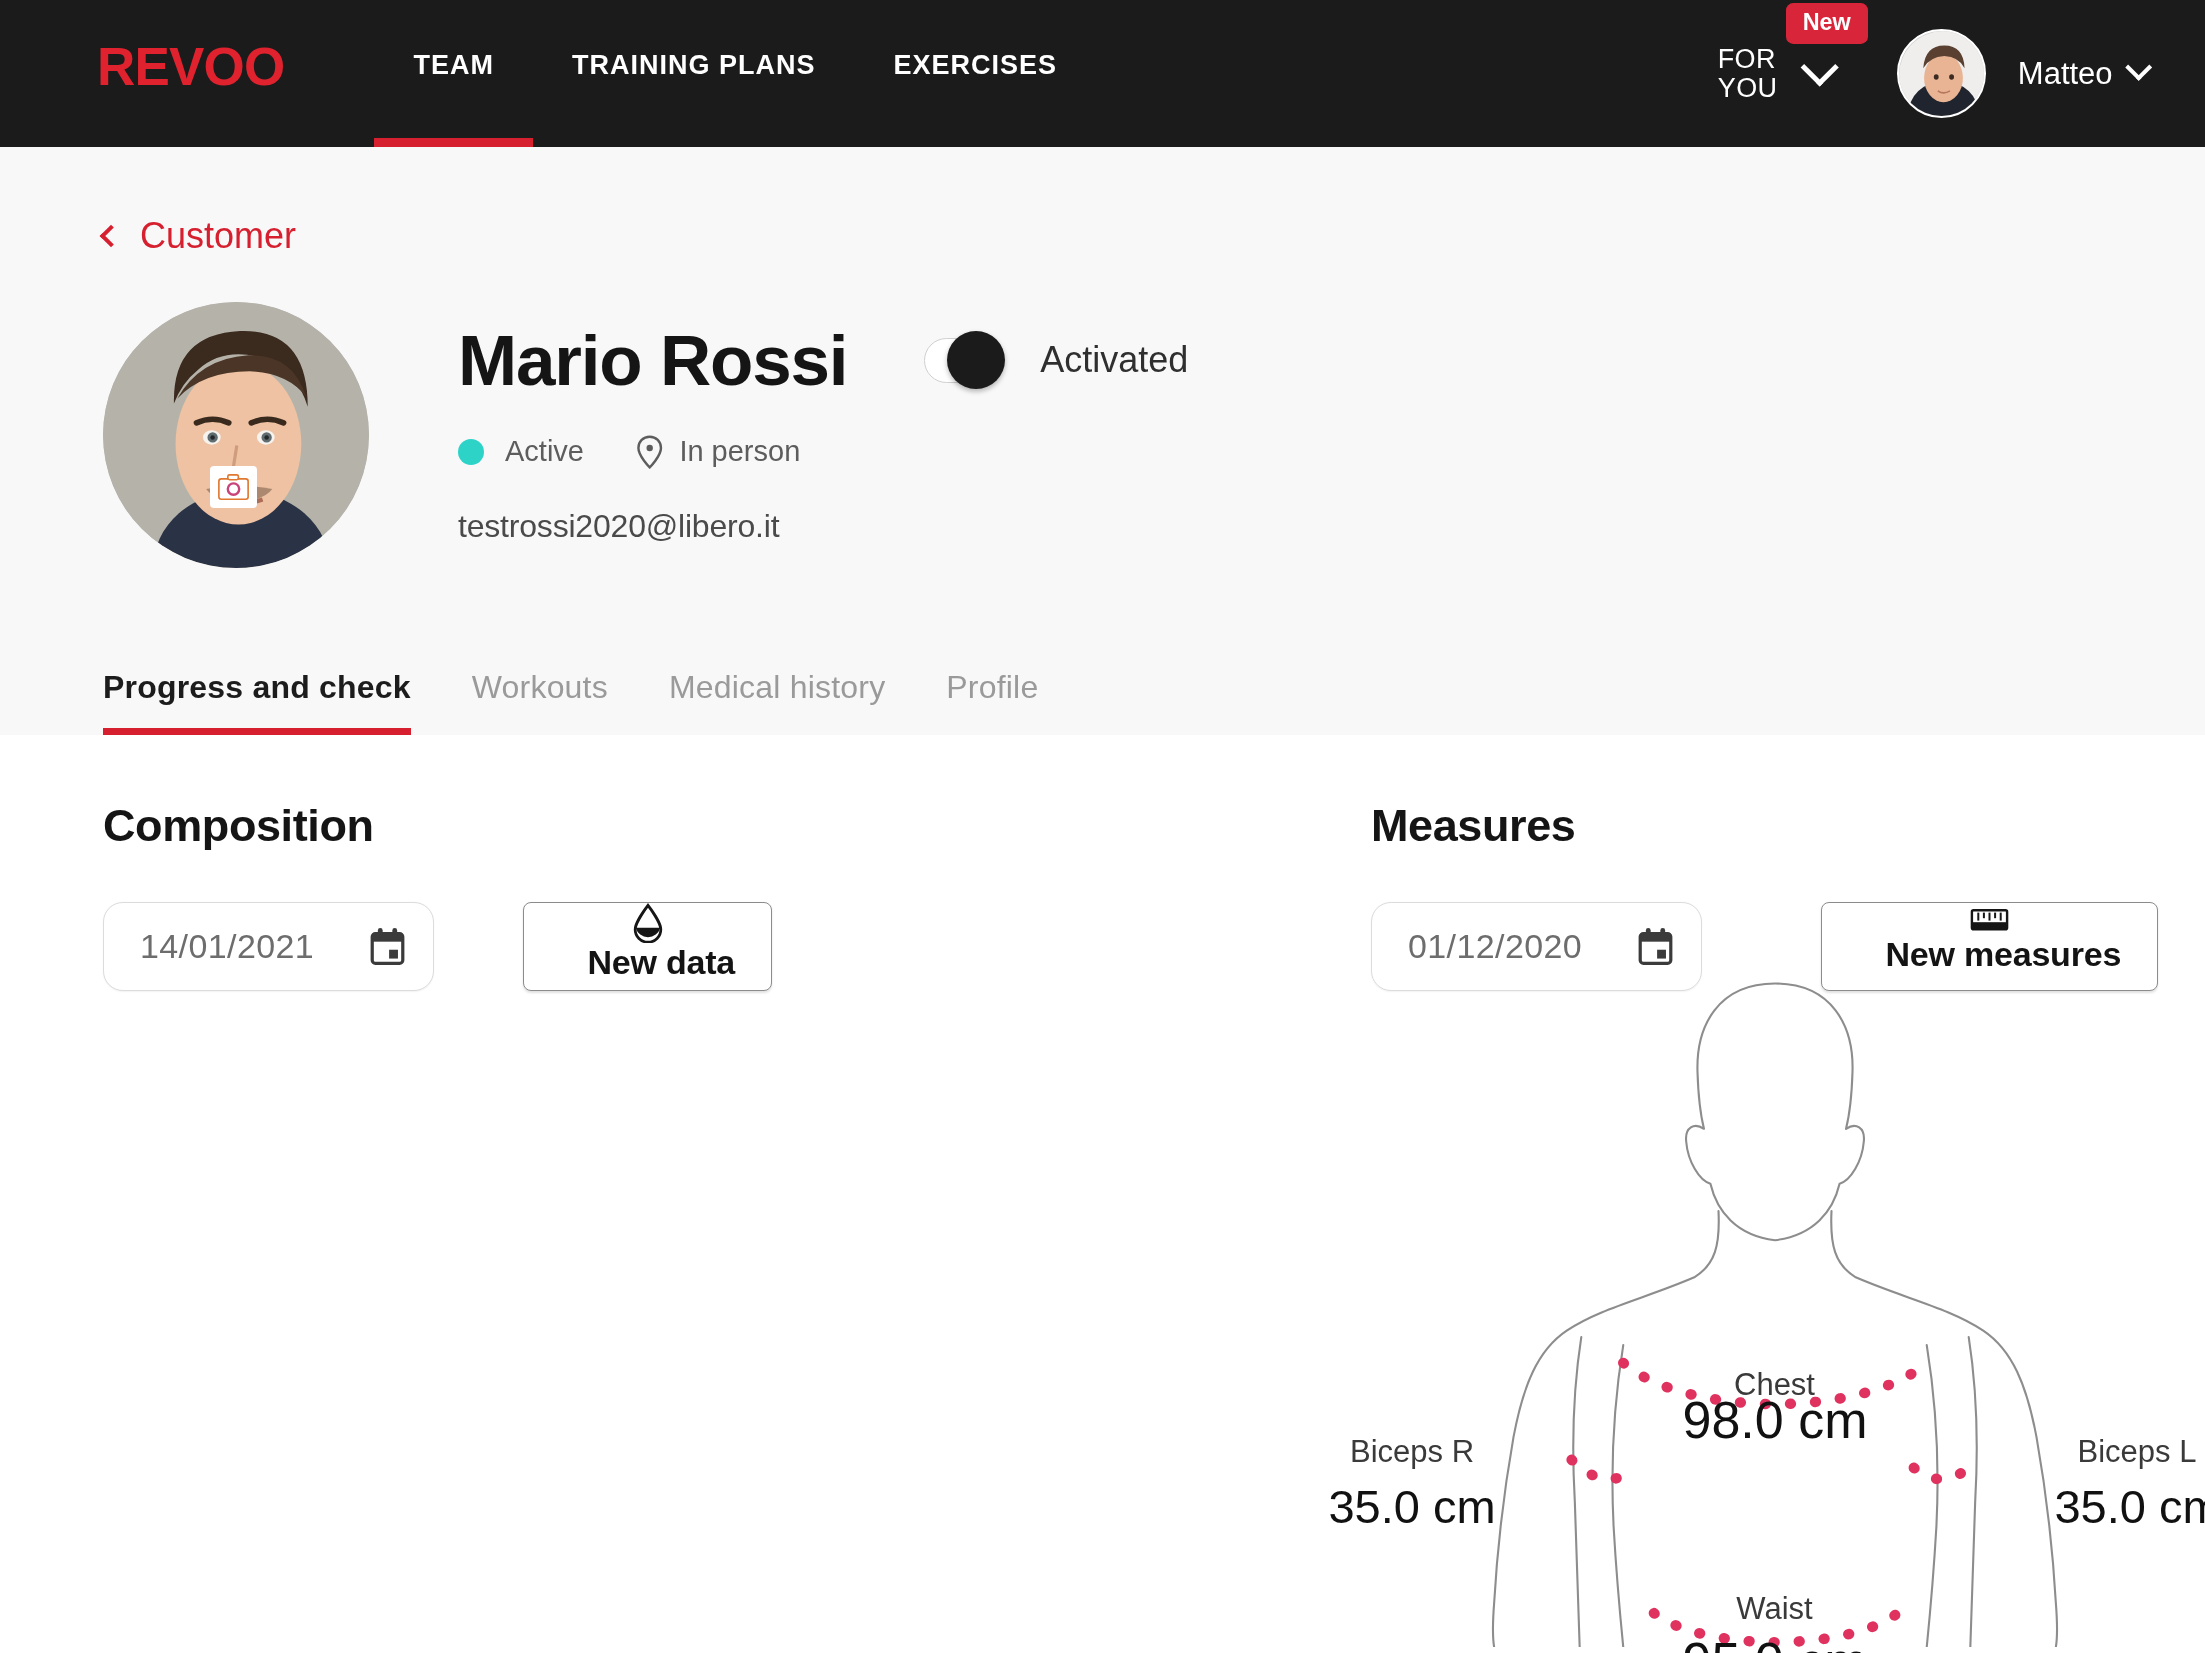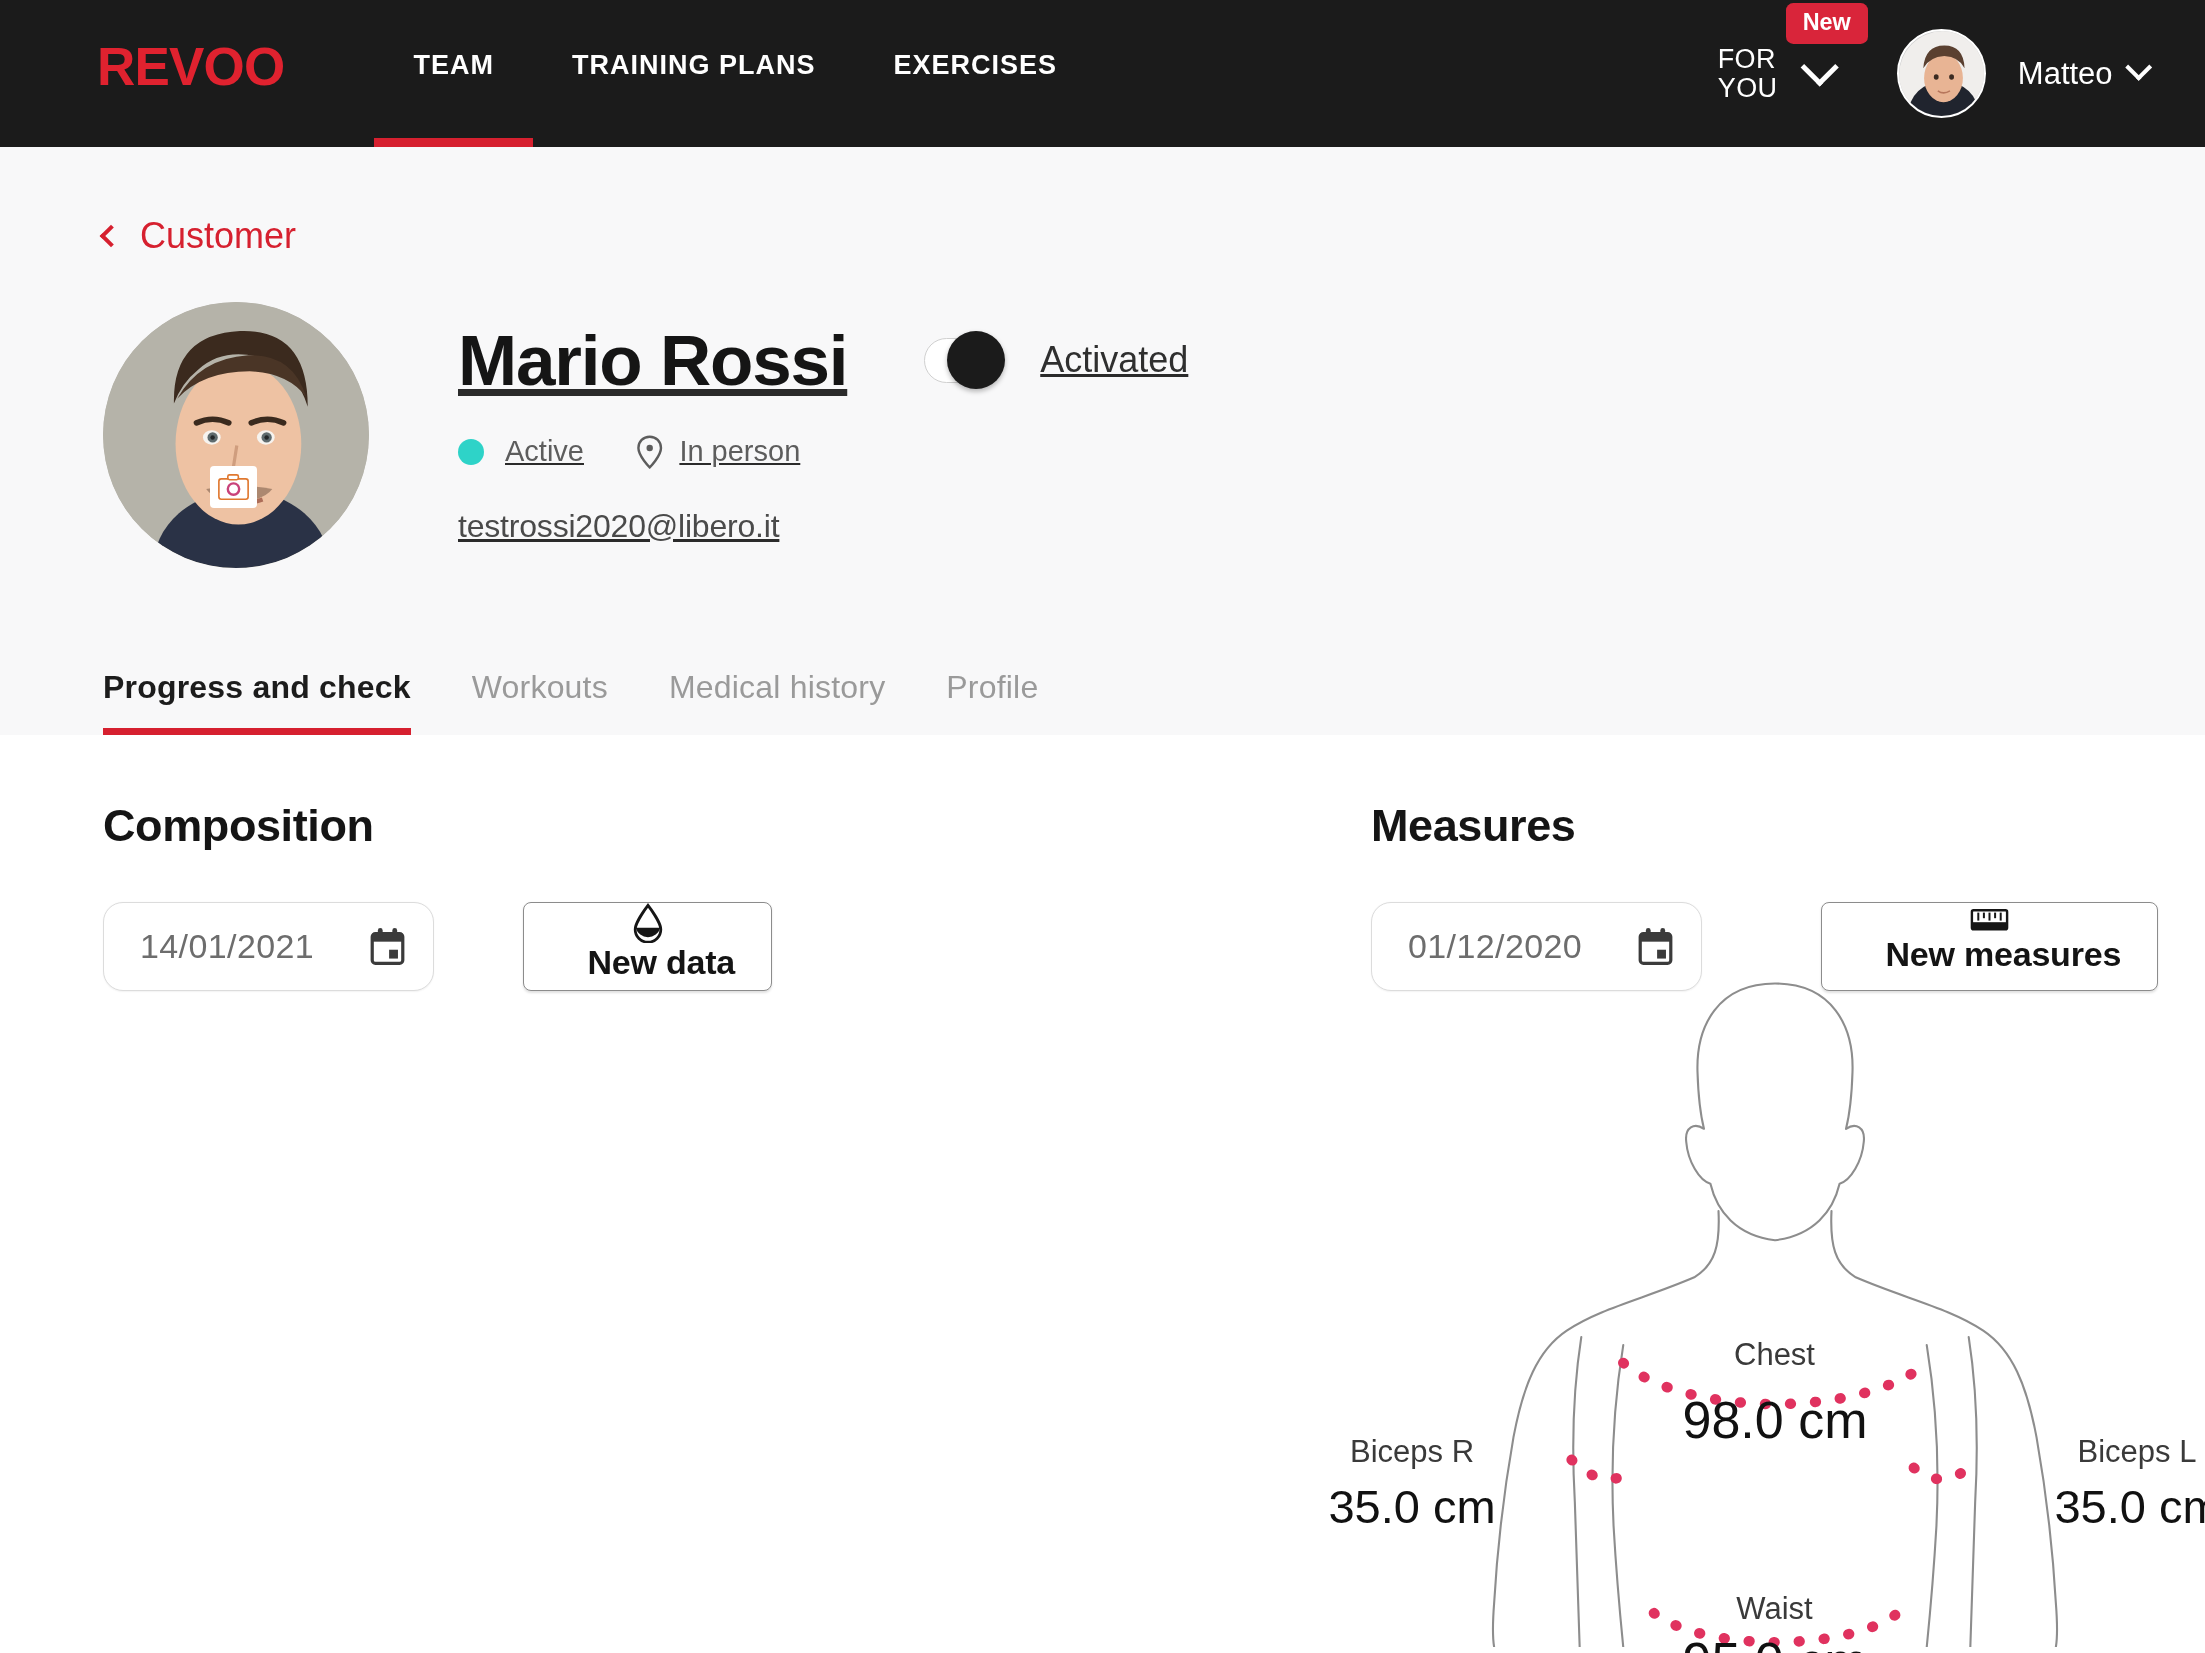--- a/index.html
+++ b/index.html
@@ -163,21 +163,21 @@
   }
   .cam-badge{
     position:absolute;
     left:107px; top:164px;
     width:47px;height:42px;
     background:#ffffff;
     border-radius:4px;
     display:flex;align-items:center;justify-content:center;
     cursor:pointer;
   }
-  .profinfo{ margin-left:89px; padding-top:22.6px;text-decoration:underline; }
+  .profinfo{ margin-left:89px; padding-top:22.6px; }
   .namerow{ display:flex; align-items:center; }
   .custname{
     font-size:71px;
     font-weight:bold;
     letter-spacing:-1.2px;
     color:#151515;
     line-height:1;
   }
   .toggle{
     margin-left:77px;
@@ -581,21 +581,21 @@
 
         <path d="M352 488 C430 556 650 556 728 488" fill="none" stroke="#e0325f" stroke-width="13" stroke-linecap="round" stroke-dasharray="1 30"></path>
 
         <path d="M288 608 C318 636 340 640 368 618" fill="none" stroke="#e0325f" stroke-width="13" stroke-linecap="round" stroke-dasharray="1 30"></path>
 
         <path d="M712 618 C740 640 762 636 792 608" fill="none" stroke="#e0325f" stroke-width="13" stroke-linecap="round" stroke-dasharray="1 30"></path>
 
         <path d="M390 798 C452 846 630 846 692 798" fill="none" stroke="#e0325f" stroke-width="13" stroke-linecap="round" stroke-dasharray="1 30"></path>
       </svg>
 
-      <div class="meas-label" style="left:371px; top:368px; width:129px;">Chest</div>
+      <div class="meas-label" style="left:371px; top:398px; width:129px;">Chest</div>
       <div class="meas-val" style="left:323px; top:421px; width:226px;">98.0 cm</div>
 
       <div class="side-label" style="left:-40px; top:465px; width:226px;">Biceps R</div>
       <div class="side-val" style="left:-48px; top:510px; width:242px;">35.0 cm</div>
 
       <div class="side-label" style="left:685px; top:465px; width:226px;">Biceps L</div>
       <div class="side-val" style="left:678px; top:510px; width:242px;">35.0 cm</div>
 
       <div class="meas-label" style="left:371px; top:622px; width:129px;">Waist</div>
       <div class="meas-val" style="left:323px; top:662px; width:226px;">95.0 cm</div>

